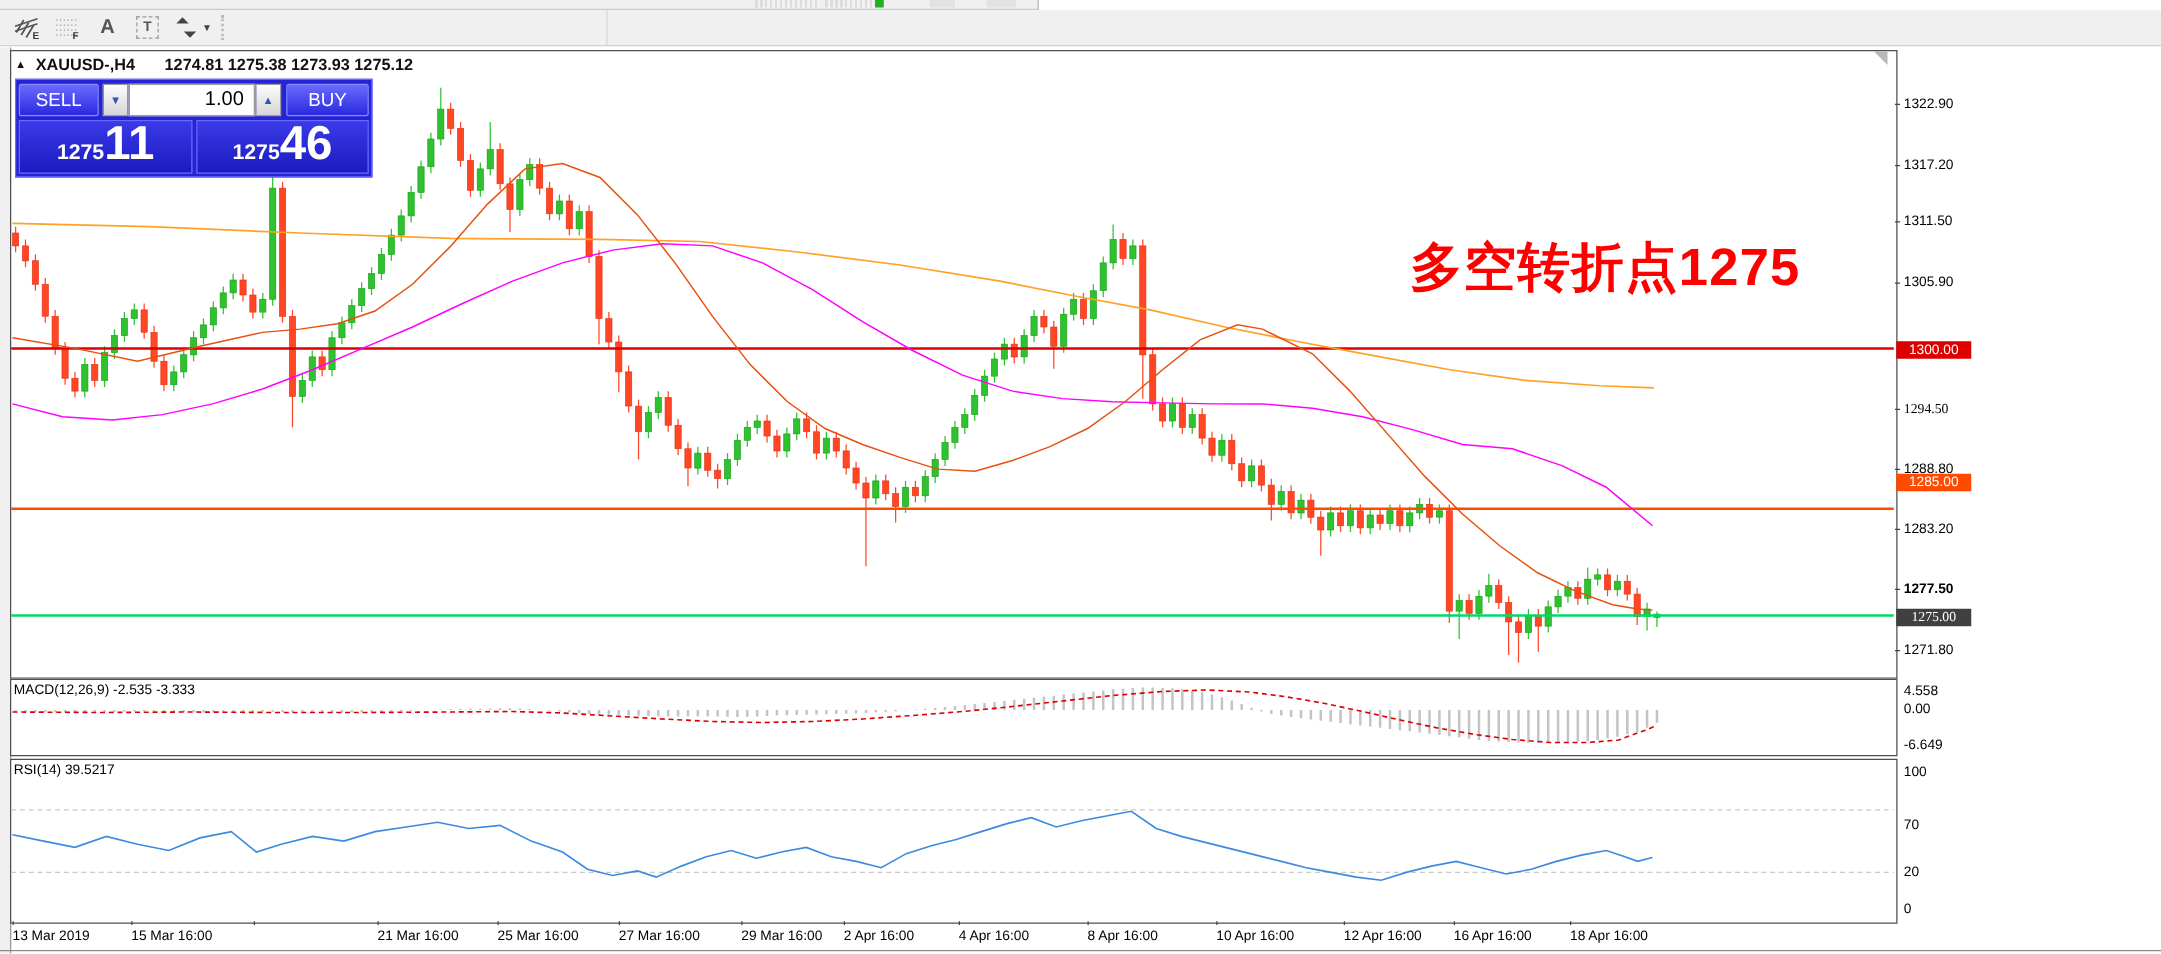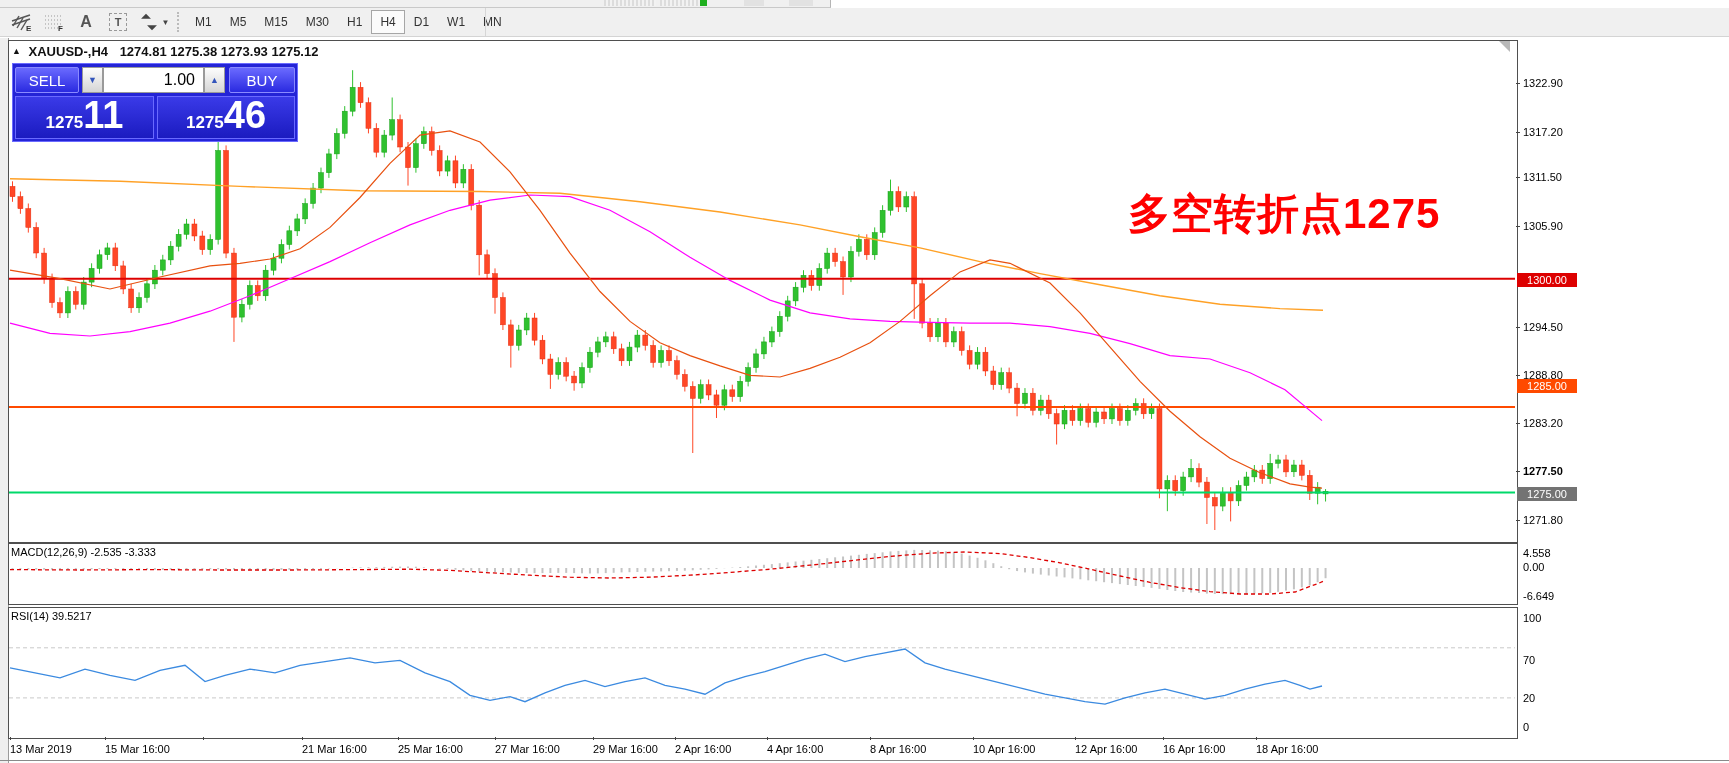--- a/index.html
+++ b/index.html
@@ -115,31 +115,20 @@
     <div class="icnbtn" style="left:136px;width:36px;">
       <svg width="20" height="18" viewBox="0 0 20 18">
         <g fill="#444">
             <path d="M4 2 L11 2 L4 9 Z" transform="rotate(45 7 5)"></path>
         <path d="M9 16 L16 16 L16 9 Z" transform="rotate(45 13 13)"></path>
           </g>
       </svg>
       <span style="font-size:8px;color:#444;margin-left:3px;">▼</span>
     </div>
     <div class="handle"></div>
-    <div class="tfwrap" id="tfwrap">
-        <div class="tfbtn">M1</div>
-        <div class="tfbtn">M5</div>
-        <div class="tfbtn">M15</div>
-        <div class="tfbtn">M30</div>
-        <div class="tfbtn">H1</div>
-        <div class="tfbtn active">H4</div>
-        <div class="tfbtn">D1</div>
-        <div class="tfbtn">W1</div>
-        <div class="tfbtn">MN</div>
-      </div>
     <div class="vsep"></div>
   </div>
 
   <div class="leftstrip"></div>
   <div class="panelbg" id="mainpanel"></div>
   <div class="panelbg" id="macdpanel"></div>
   <div class="panelbg" id="rsipanel"></div>
   <div class="botline"></div>
 
   <svg id="chartsvg" width="1729" height="763">
@@ -669,21 +658,21 @@
       <g clip-path="url(#clipRsi)">
         <line x1="9" y1="647.8" x2="1515" y2="647.8" stroke="#c9c9c9" stroke-width="1" stroke-dasharray="4 3"></line>
         <line x1="9" y1="697.9" x2="1515" y2="697.9" stroke="#c9c9c9" stroke-width="1" stroke-dasharray="4 3"></line>
         <polyline points="10,667.8 35,672.9 60,677.9 85,669.1 110,675.4 135,680.4 160,670.3 185,665.3 205,681.6 225,675.4 250,669.1 275,672.9 300,665.3 325,661.6 350,657.8 375,662.8 400,660.3 425,672.9 450,681.6 470,695.4 490,700.4 510,696.7 525,701.7 545,692.9 565,685.4 585,680.4 605,686.6 625,681.6 645,677.9 665,685.4 685,689.1 705,694.2 725,682.9 745,676.6 765,671.6 785,665.3 805,659.1 825,654.1 845,661.6 865,656.6 885,652.8 905,649.0 925,662.8 945,669.1 965,674.1 985,679.1 1005,684.1 1025,689.1 1045,694.2 1065,697.9 1085,701.7 1105,704.2 1125,697.9 1145,692.9 1165,689.1 1185,694.2 1205,699.2 1225,695.4 1245,689.1 1265,684.1 1285,680.4 1300,685.4 1310,689.1 1322,686.0" fill="none" stroke="#3b8ae0" stroke-width="1.3"></polyline>
       </g>
     </svg>
 
   <div class="title">
     <span class="tri">▲</span>
     <span>XAUUSD-,H4</span>
-    <span style="margin-left:8px;">1274.81 1275.38 1273.93 1275.12</span>
+    <span style="margin-left:20px;">1274.81 1275.38 1273.93 1275.12</span>
   </div>
 
   <div class="corner-tri"></div>
 
   <div class="annot" id="annot" style="color: rgb(255, 0, 0);">多空转折点1275</div>
 
   <div class="tpanel">
     <div class="tbtn" id="sellbtn">SELL</div>
     <div class="spin" id="spindown">▼</div>
     <input id="volinput" value="1.00" style="">
@@ -704,33 +693,33 @@
 
   <div id="axes">
       <div class="plabel" style="top:77px;">1322.90</div>
       <div class="ptick" style="top:83px;"></div>
       <div class="plabel" style="top:126px;">1317.20</div>
       <div class="ptick" style="top:132px;"></div>
       <div class="plabel" style="top:171px;">1311.50</div>
       <div class="ptick" style="top:177px;"></div>
       <div class="plabel" style="top:220px;">1305.90</div>
       <div class="ptick" style="top:226px;"></div>
-      <div class="plabel" style="top:321px;">1294.50</div>
+      <div class="plabel" style="top:321px;font-family:Liberation Serif, serif;">1294.50</div>
       <div class="ptick" style="top:327px;"></div>
       <div class="plabel" style="top:369px;">1288.80</div>
       <div class="ptick" style="top:375px;"></div>
       <div class="plabel" style="top:417px;">1283.20</div>
       <div class="ptick" style="top:423px;"></div>
       <div class="plabel" style="top:465px;font-weight:bold;">1277.50</div>
       <div class="ptick" style="top:471px;"></div>
       <div class="plabel" style="top:514px;">1271.80</div>
       <div class="ptick" style="top:520px;"></div>
       <div class="badge" style="top: 273px; background: rgb(221, 0, 0);">1300.00</div>
       <div class="badge" style="top: 379px; background: rgb(255, 74, 0);">1285.00</div>
-      <div class="badge" style="top: 487px; background: #737373;">1275.00</div>
+      <div class="badge" style="top: 487px; background: #404040; font-family: Liberation Serif, serif;">1275.00</div>
       <div class="plabel" style="top:547px;">4.558</div>
       <div class="plabel" style="top:561px;">0.00</div>
       <div class="plabel" style="top:590px;">-6.649</div>
       <div class="plabel" style="top:612px;">100</div>
       <div class="plabel" style="top:642px;margin-top:12px;">70</div>
       <div class="plabel" style="top:692px;">20</div>
       <div class="plabel" style="top:721px;">0</div>
     </div>
   <div id="taxis">
       <div class="tlabel" style="left:10px;">13 Mar 2019</div>

